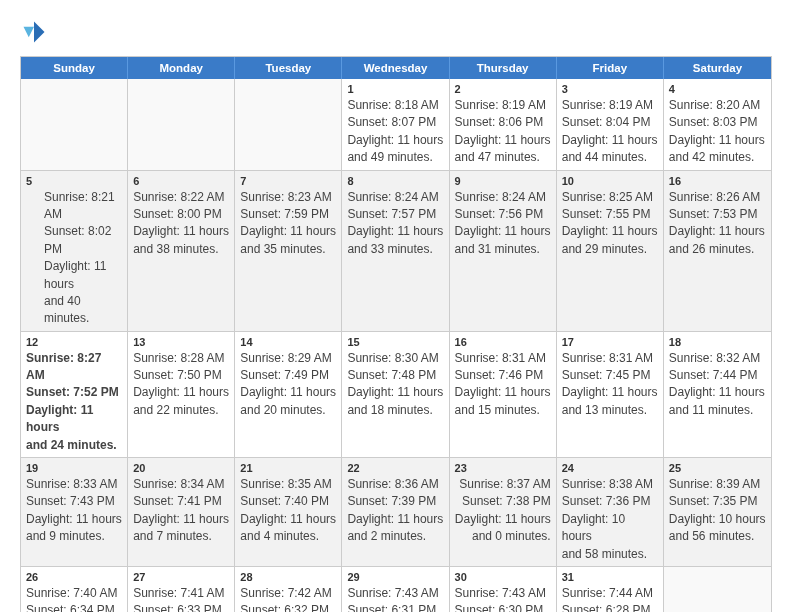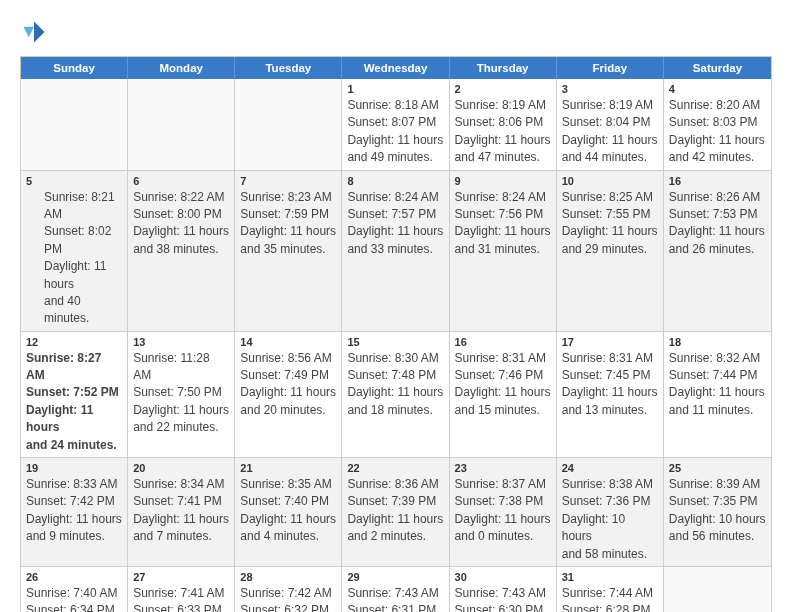--- a/index.html
+++ b/index.html
@@ -237,28 +237,28 @@
         <div class="cal-row">
           <div class="cal-cell">
             <span class="day-num">12</span>
             <div class="cell-text" style="white-space: pre-line; font-weight: bold;">Sunrise: 8:27 AM
 Sunset: 7:52 PM
 Daylight: 11 hours
 and 24 minutes.</div>
           </div>
           <div class="cal-cell">
             <span class="day-num">13</span>
-            <div class="cell-text" style="white-space: pre-line;">Sunrise: 11:28 AM
+            <div class="cell-text" style="white-space: pre-line;">Sunrise: 8:28 AM
 Sunset: 7:50 PM
 Daylight: 11 hours
 and 22 minutes.</div>
           </div>
           <div class="cal-cell">
             <span class="day-num">14</span>
-            <div class="cell-text" style="white-space: pre-line;">Sunrise: 8:56 AM
+            <div class="cell-text" style="white-space: pre-line;">Sunrise: 8:29 AM
 Sunset: 7:49 PM
 Daylight: 11 hours
 and 20 minutes.</div>
           </div>
           <div class="cal-cell">
             <span class="day-num">15</span>
             <div class="cell-text" style="white-space: pre-line;">Sunrise: 8:30 AM
 Sunset: 7:48 PM
 Daylight: 11 hours
 and 18 minutes.</div>
@@ -282,21 +282,21 @@
             <div class="cell-text" style="white-space: pre-line;">Sunrise: 8:32 AM
 Sunset: 7:44 PM
 Daylight: 11 hours
 and 11 minutes.</div>
           </div>
         </div>
         <div class="cal-row">
           <div class="cal-cell shaded">
             <span class="day-num">19</span>
             <div class="cell-text" style="white-space: pre-line;">Sunrise: 8:33 AM
-Sunset: 7:42 PM
+Sunset: 7:43 PM
 Daylight: 11 hours
 and 9 minutes.</div>
           </div>
           <div class="cal-cell shaded">
             <span class="day-num">20</span>
             <div class="cell-text" style="white-space: pre-line;">Sunrise: 8:34 AM
 Sunset: 7:41 PM
 Daylight: 11 hours
 and 7 minutes.</div>
           </div>
@@ -309,21 +309,21 @@
           </div>
           <div class="cal-cell shaded">
             <span class="day-num">22</span>
             <div class="cell-text" style="white-space: pre-line;">Sunrise: 8:36 AM
 Sunset: 7:39 PM
 Daylight: 11 hours
 and 2 minutes.</div>
           </div>
           <div class="cal-cell shaded">
             <span class="day-num">23</span>
-            <div class="cell-text" style="white-space: pre-line;">Sunrise: 8:37 AM
+            <div class="cell-text" style="white-space: pre-line; text-align: right;">Sunrise: 8:37 AM
 Sunset: 7:38 PM
 Daylight: 11 hours
 and 0 minutes.</div>
           </div>
           <div class="cal-cell shaded">
             <span class="day-num">24</span>
             <div class="cell-text" style="white-space: pre-line;">Sunrise: 8:38 AM
 Sunset: 7:36 PM
 Daylight: 10 hours
 and 58 minutes.</div>

